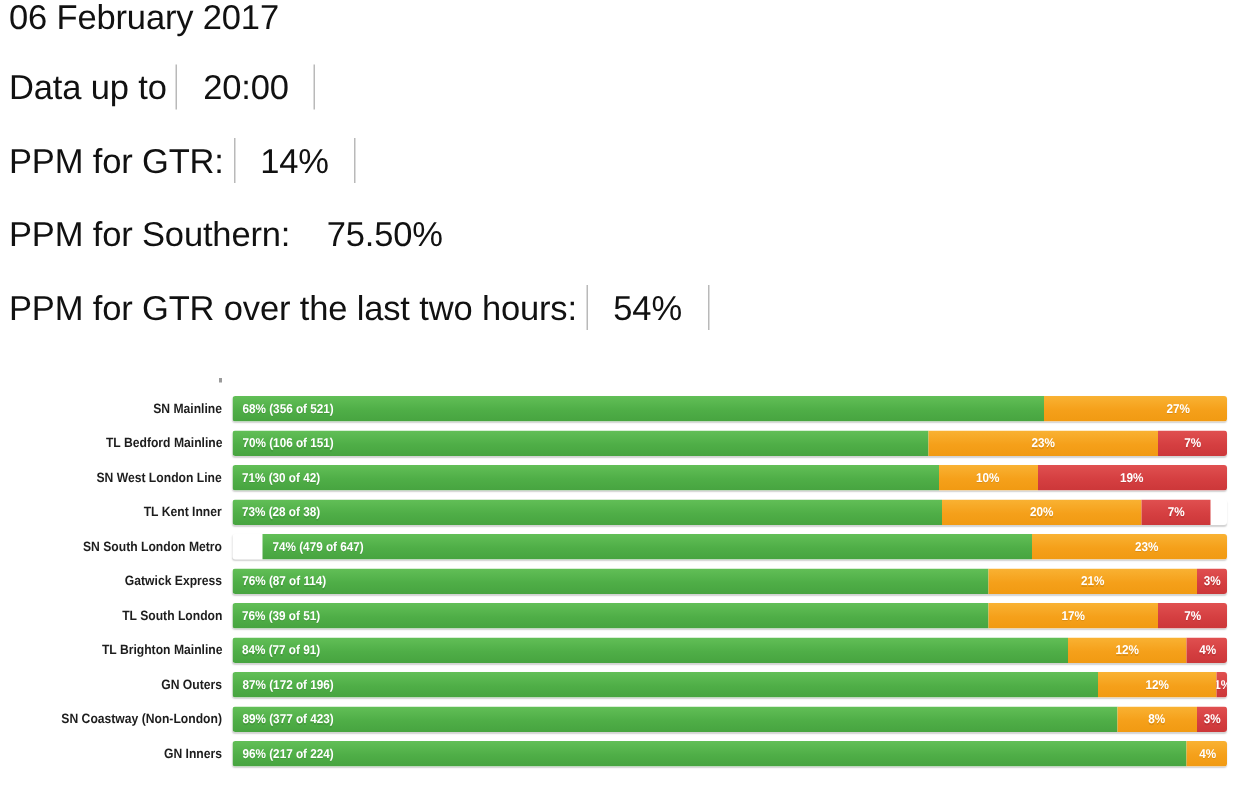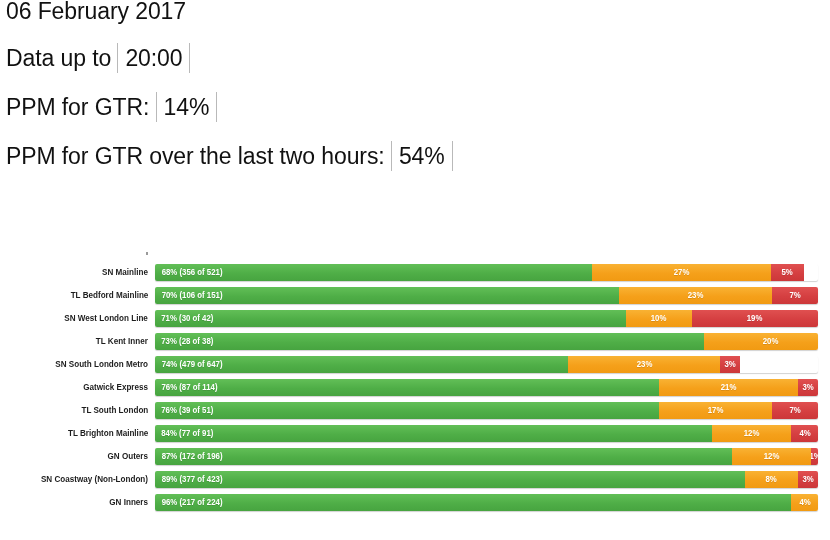--- a/index.html
+++ b/index.html
@@ -29,21 +29,21 @@
     font-size: 23px;
     line-height: 19px;
     color: #111111;
     margin: 0 0 30px 0;
     white-space: nowrap;
     letter-spacing: -0.1px;
   }
   .summary-line:first-child { margin-bottom: 28px; }
   .val {
     position: relative;
-    padding: 0 8px;
+    padding: 0 18px;
     color: #111111;
     margin-top: 21px;
   }
   
   .val.boxed::before {
     content: "";
     position: absolute;
     left: 0;
     top: -2px;
     bottom: -2px;
@@ -149,33 +149,36 @@
   </div>
 
   <div class="summary-line">
     <span>Data up to </span><span class="val boxed">20:00</span>
   </div>
 
   <div class="summary-line">
     <span>PPM for GTR: </span><span class="val boxed">14%</span>
   </div>
 
+  <div class="summary-line">
+    <span>PPM for Southern: </span><span class="val">75.50%</span>
+  </div>
 
   <div class="summary-line">
     <span>PPM for GTR over the last two hours: </span><span class="val boxed">54%</span>
   </div>
 </div>
 
 <div id="speck"></div>
 
 <div id="chart">
     <div class="row">
       <div class="row-label">SN Mainline</div>
       <div class="bar">
-        <div class="seg seg-green" style="width: 437px; flex: 0 0 auto;">
+        <div class="seg seg-green" style="width: 541px; flex: 0 0 auto;">
           <span class="seg-label">68% (356 of 521)</span>
         </div>
         <div class="seg seg-amber" style="width: 179.01px; flex: 0 0 auto;">
           <span class="seg-label">27%</span>
         </div>
         <div class="seg seg-red" style="width: 33.15px; flex: 0 0 auto;">
           <span class="seg-label">5%</span>
         </div>
       </div>
     </div>
@@ -203,35 +206,35 @@
           <span class="seg-label">10%</span>
         </div>
         <div class="seg seg-red" style="width: 125.97px; flex: 0 0 auto;">
           <span class="seg-label">19%</span>
         </div>
       </div>
     </div>
     <div class="row">
       <div class="row-label">TL Kent Inner</div>
       <div class="bar">
-        <div class="seg seg-green" style="width: 549px; flex: 0 0 auto;">
+        <div class="seg seg-green" style="width: 473px; flex: 0 0 auto;">
           <span class="seg-label">73% (28 of 38)</span>
         </div>
         <div class="seg seg-amber" style="width: 132.6px; flex: 0 0 auto;">
           <span class="seg-label">20%</span>
         </div>
         <div class="seg seg-red" style="width: 46.41px; flex: 0 0 auto;">
           <span class="seg-label">7%</span>
         </div>
       </div>
     </div>
     <div class="row">
       <div class="row-label">SN South London Metro</div>
       <div class="bar">
-        <div class="seg seg-green" style="width: 413px; flex: 0 0 auto;">
+        <div class="seg seg-green" style="width: 513px; flex: 0 0 auto; margin-left: 20px;">
           <span class="seg-label">74% (479 of 647)</span>
         </div>
         <div class="seg seg-amber" style="width: 152.49px; flex: 0 0 auto;">
           <span class="seg-label">23%</span>
         </div>
         <div class="seg seg-red" style="width: 19.89px; flex: 0 0 auto;">
           <span class="seg-label">3%</span>
         </div>
       </div>
     </div>

